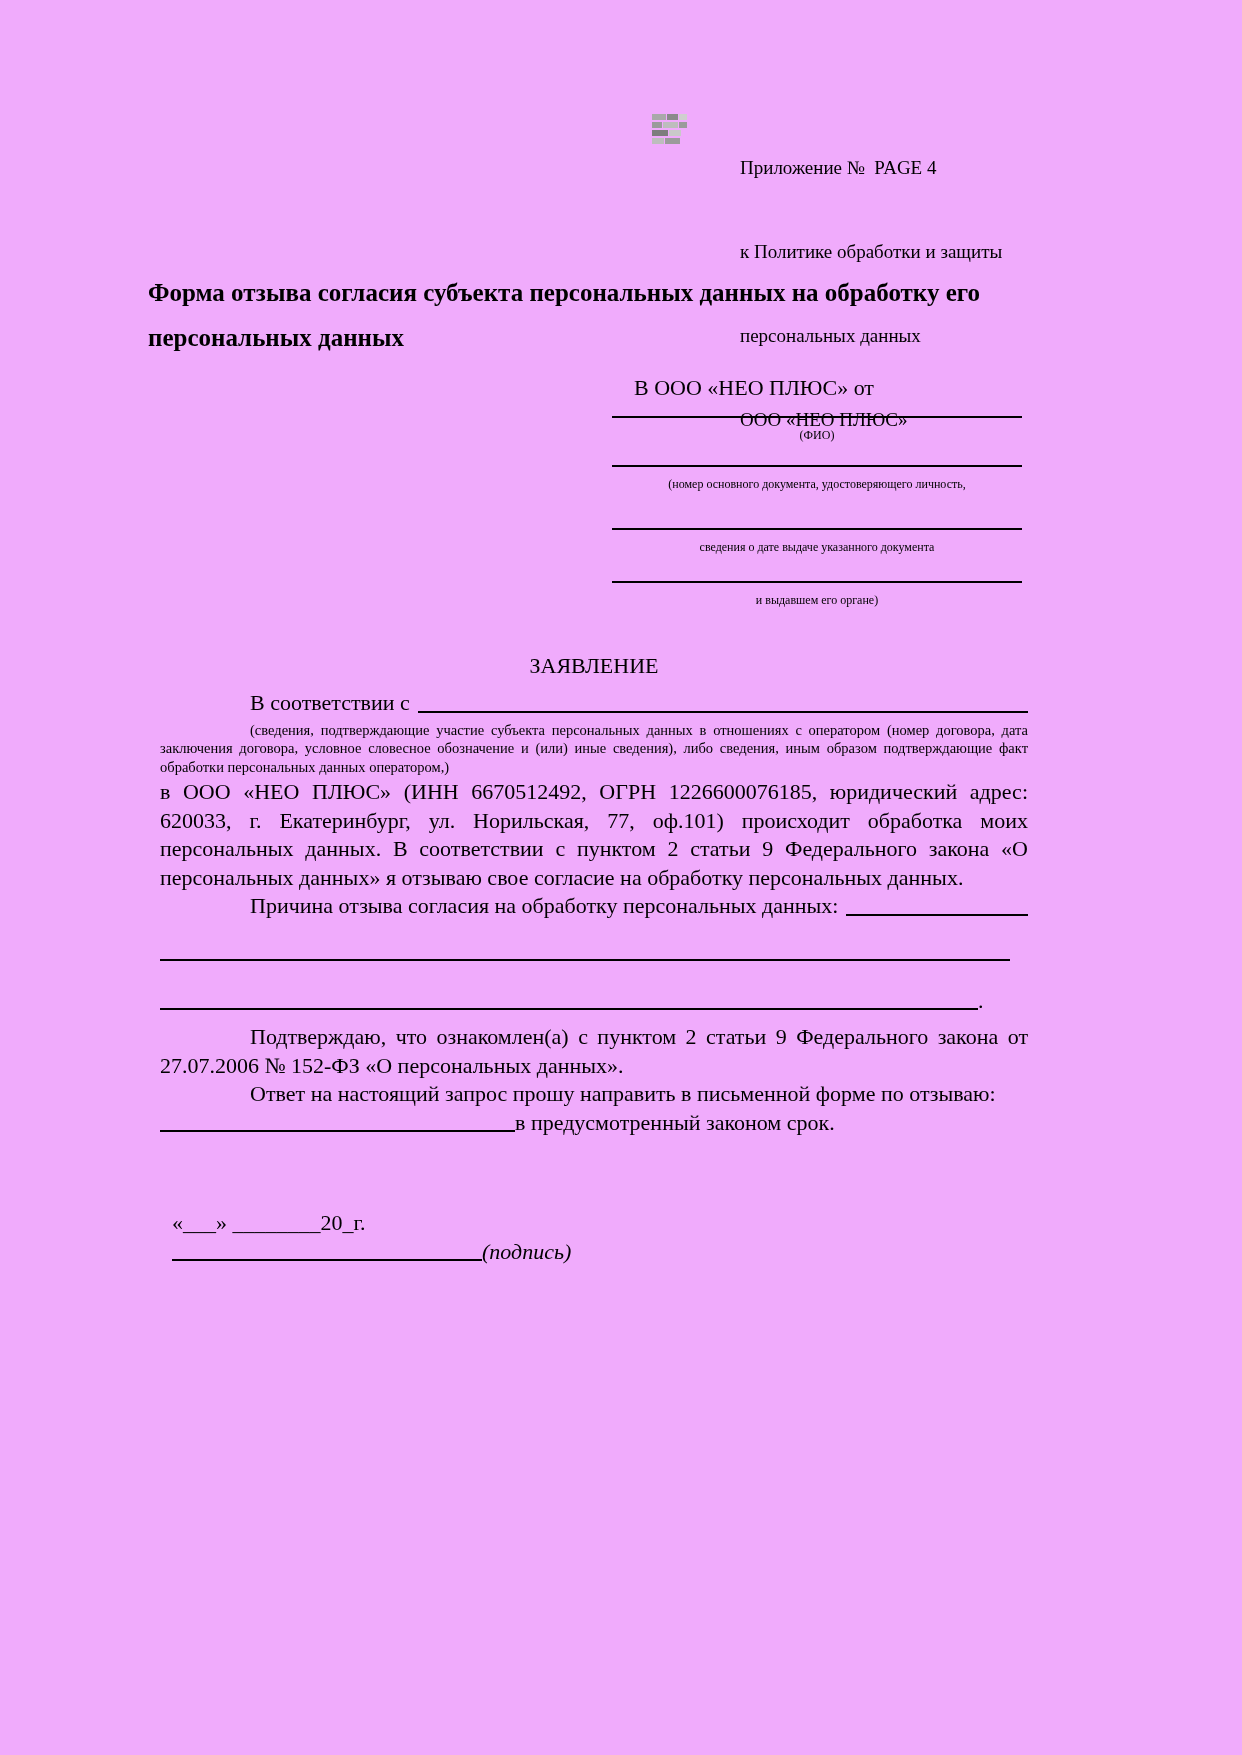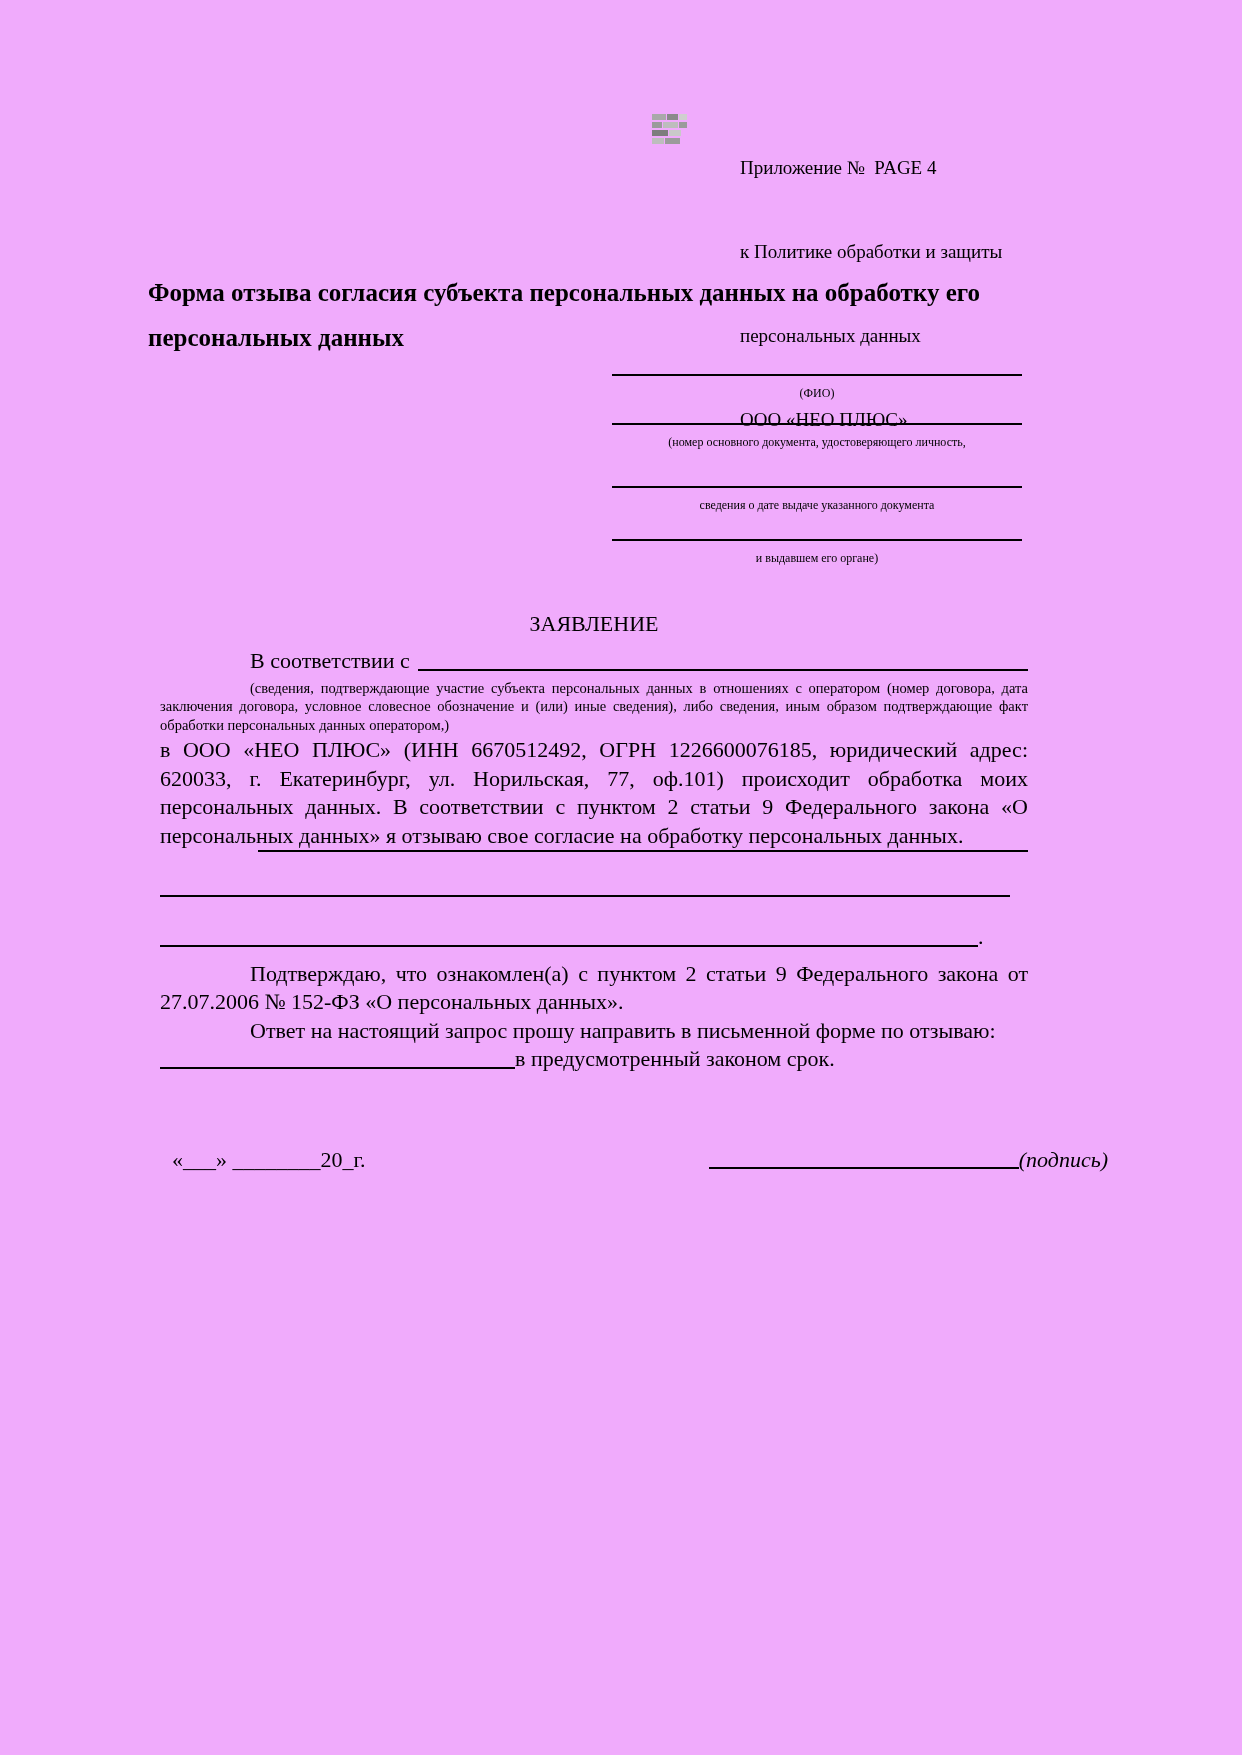--- a/index.html
+++ b/index.html
@@ -92,24 +92,25 @@
   .addr-blank {
     flex: 0 0 355px;
     border-bottom: 2px solid #000;
     align-self: flex-end;
     margin-bottom: 5px;
   }
 
   
   .footer-row {
     display: flex;
-    justify-content: space-between;
+    justify-content: flex-end;
     margin-top: 72px;
     margin-right: -80px;
     padding-left: 12px;
+    flex-direction: column;
   }
   .sig-group { display: flex; font-style: italic; }
   .sig-blank {
     width: 310px;
     border-bottom: 2px solid #000;
     align-self: flex-end;
     margin-bottom: 5px;
   }
 </style>
 </head>
@@ -135,20 +136,21 @@
         <div>Приложение №  PAGE 4</div>
         <div>к Политике обработки и защиты</div>
         <div>персональных данных</div>
         <div>ООО «НЕО ПЛЮС»</div>
       </div>
     </div>
 
     <div class="doc-title">Форма отзыва согласия субъекта персональных данных на обработку его персональных данных</div>
 
     <div class="addressee">
+      <div class="to-line">В ООО «НЕО ПЛЮС» от</div>
 
       <div>
         <div class="field-line f1"></div>
         <div class="field-caption">(ФИО)</div>
       </div>
 
       <div>
         <div class="field-line f2"></div>
         <div class="field-caption">(номер основного документа, удостоверяющего личность,</div>
       </div>
@@ -171,20 +173,21 @@
       <span>В соответствии с</span>
       <span class="blank-fill"></span>
     </div>
 
     <div class="fine-print">(сведения, подтверждающие участие субъекта персональных данных в отношениях с оператором (номер договора, дата заключения договора, условное словесное обозначение и (или) иные сведения), либо сведения, иным образом подтверждающие факт обработки персональных данных оператором,)</div>
 
     <div class="body-para">в ООО «НЕО ПЛЮС» (ИНН 6670512492, ОГРН 1226600076185, юридический адрес: 620033, г. Екатеринбург, ул. Норильская, 77, оф.101) происходит обработка моих персональных данных. В соответствии с пунктом 2 статьи 9 Федерального закона «О персональных данных» я отзываю свое согласие на обработку персональных данных.</div>
 
     <div class="flex-row">
       <span class="indent-spacer"></span>
+      <span>Причина отзыва согласия на обработку персональных данных:</span>
       <span class="blank-fill"></span>
     </div>
 
     <div class="rule1"></div>
     <div class="flex-row rule2-row">
       <span class="rule2"></span>
       <span>.</span>
     </div>
 
     <div class="confirm-para">Подтверждаю, что ознакомлен(а) с пунктом 2 статьи 9 Федерального закона от 27.07.2006 № 152-ФЗ «О персональных данных».</div>

